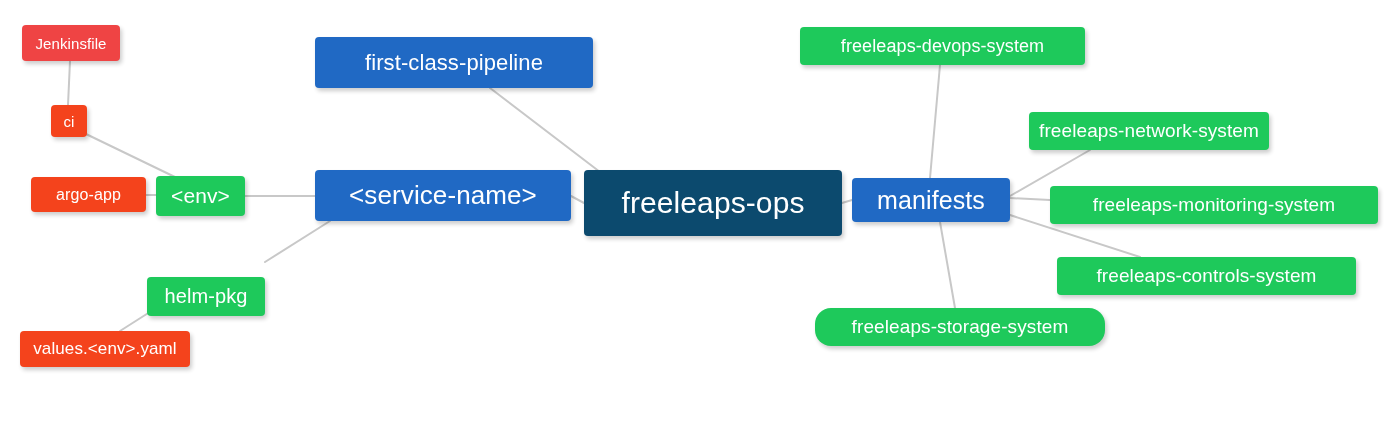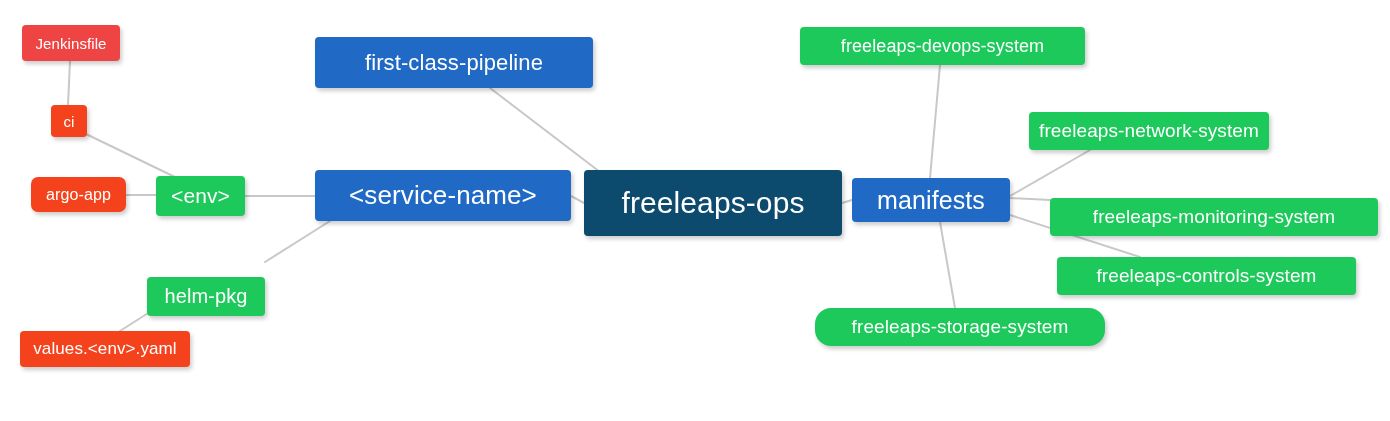--- a/index.html
+++ b/index.html
@@ -59,27 +59,27 @@
       <line x1="175" y1="296" x2="120" y2="331" stroke="#c8c8c8" stroke-width="2" stroke-linecap="round"></line>
       <line x1="930" y1="178" x2="940" y2="65" stroke="#c8c8c8" stroke-width="2" stroke-linecap="round"></line>
       <line x1="1010" y1="196" x2="1090" y2="150" stroke="#c8c8c8" stroke-width="2" stroke-linecap="round"></line>
       <line x1="1010" y1="198" x2="1050" y2="200" stroke="#c8c8c8" stroke-width="2" stroke-linecap="round"></line>
       <line x1="1010" y1="215" x2="1140" y2="257" stroke="#c8c8c8" stroke-width="2" stroke-linecap="round"></line>
       <line x1="940" y1="222" x2="955" y2="308" stroke="#c8c8c8" stroke-width="2" stroke-linecap="round"></line>
     </svg>
   <div id="node-layer">
       <div class="node n-orange" style="left: 22px; top: 25px; width: 98px; height: 36px; font-size: 15px;">Jenkinsfile</div>
       <div class="node n-red" style="left: 51px; top: 105px; width: 36px; height: 32px; font-size: 15px;">ci</div>
-      <div class="node n-red" style="left: 31px; top: 177px; width: 95px; height: 35px; font-size: 16px; border-radius: 7px;">argo-app</div>
+      <div class="node n-red" style="left: 31px; top: 177px; width: 115px; height: 35px; font-size: 16px;">argo-app</div>
       <div class="node n-green" style="left: 156px; top: 176px; width: 89px; height: 40px; font-size: 21px;">&lt;env&gt;</div>
       <div class="node n-green" style="left: 147px; top: 257px; width: 118px; height: 39px; font-size: 20px; margin-top: 20px;">helm-pkg</div>
       <div class="node n-red" style="left: 8px; top: 331px; width: 170px; height: 36px; font-size: 17px; margin-left: 12px;">values.&lt;env&gt;.yaml</div>
       <div class="node n-blue" style="left: 315px; top: 37px; width: 278px; height: 51px; font-size: 22px;">first-class-pipeline</div>
       <div class="node n-blue" style="left: 315px; top: 170px; width: 256px; height: 51px; font-size: 26px;">&lt;service-name&gt;</div>
       <div class="node n-root" style="left: 584px; top: 170px; width: 258px; height: 66px; font-size: 30px;">freeleaps-ops</div>
       <div class="node n-blue" style="left: 852px; top: 178px; width: 158px; height: 44px; font-size: 25px;">manifests</div>
       <div class="node n-green" style="left: 800px; top: 27px; width: 285px; height: 38px; font-size: 18px;">freeleaps-devops-system</div>
       <div class="node n-green" style="left: 996px; top: 112px; width: 240px; height: 38px; font-size: 19px; margin-left: 33px;">freeleaps-network-system</div>
-      <div class="node n-green" style="left: 1050px; top: 186px; width: 328px; height: 38px; font-size: 19px; margin-top: 12px;">freeleaps-monitoring-system</div>
+      <div class="node n-green" style="left: 1050px; top: 186px; width: 328px; height: 38px; font-size: 19px;">freeleaps-monitoring-system</div>
       <div class="node n-green" style="left: 1057px; top: 257px; width: 299px; height: 38px; font-size: 19px;">freeleaps-controls-system</div>
       <div class="node n-green" style="left: 815px; top: 308px; width: 290px; height: 38px; font-size: 19px; border-radius: 16px;">freeleaps-storage-system</div>
     </div>
 </div>
 
 </body></html>

